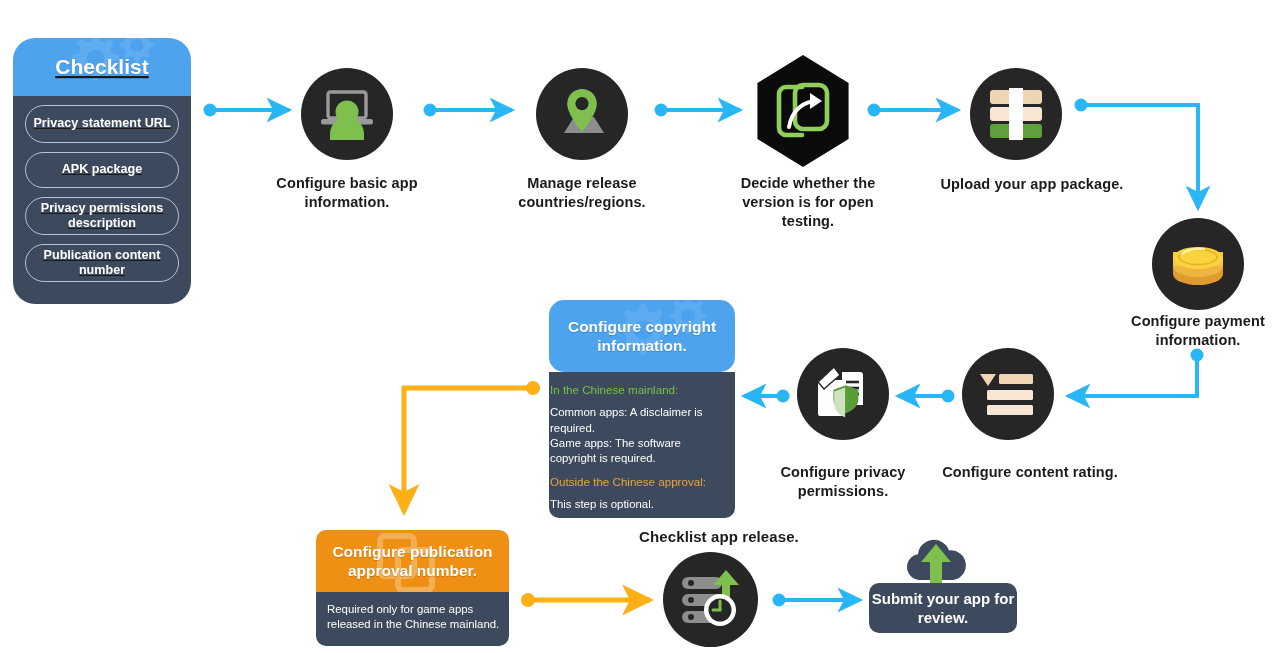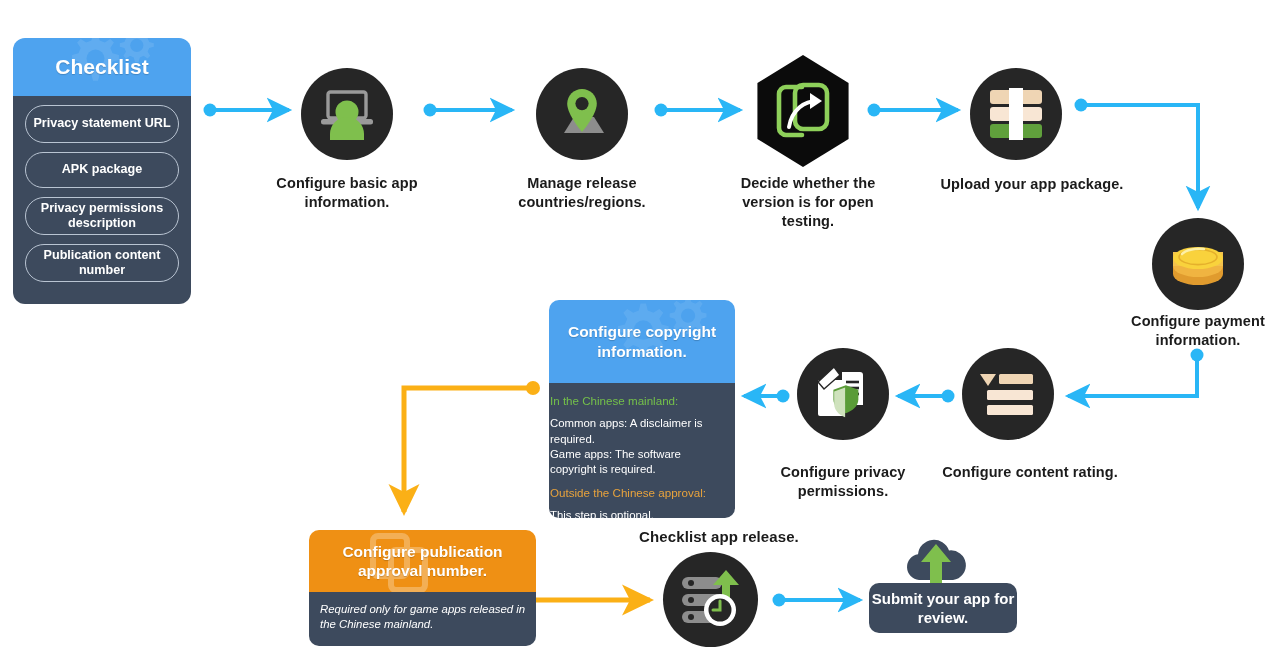--- a/index.html
+++ b/index.html
@@ -55,22 +55,23 @@
     font-weight: bold;
     font-size: 14.5px;
     line-height: 1.32;
     color: #1b1b1b;
     letter-spacing: 0.1px;
   }
 
   
   .card {
     position: absolute;
-    border-radius: 12px;
+    border-radius: 22px;
     overflow: hidden;
+    text-decoration: underline;
   }
   .card-head {
     position: relative;
     display: flex;
     align-items: center;
     justify-content: center;
     overflow: hidden;
   }
   .card-head-title {
     position: relative;
@@ -337,21 +338,21 @@
       <path d="M6 18 L22 3 L28 11 L12 25 Z" fill="#ffffff" stroke="#262626" stroke-width="1.4"></path>
       <path d="M30 28 l16-6 16 6 v12 c0 9-8 15-16 18 -8-3-16-9-16-18 z" transform="translate(-2,4) scale(0.78)" fill="#5a9c38"></path>
       <path d="M31 30 l14-5 0 38 c-8-3-14-9-14-17 z" transform="translate(-2,4) scale(0.78)" fill="#cfe2bd"></path>
     </svg>
   </div>
   <div class="node-label" style="left:768px; top:463px; width:150px;">
     <span>Configure privacy permissions.</span>
   </div>
 
   <div class="info-box" style="left:549px; top:300px; width:186px; height:218px;">
-    <div class="info-head" style="height:83px; background:#4ea3ef;">
+    <div class="info-head" style="height:72px; background:#4ea3ef;border-radius:15px;">
       <svg class="gear-wm" style="left:46px; top:-6px;" width="128" height="84" viewBox="0 0 118 76">
         <g fill="#ffffff" opacity=".30">
           <path d="M42 8 l5 0 1.6 6.4 5.2 2.2 5.5-3.6 3.6 3.6 -3.6 5.5 2.2 5.2 6.4 1.6 0 5 -6.4 1.6 -2.2 5.2 3.6 5.5 -3.6 3.6 -5.5-3.6 -5.2 2.2 -1.6 6.4 -5 0 -1.6-6.4 -5.2-2.2 -5.5 3.6 -3.6-3.6 3.6-5.5 -2.2-5.2 -6.4-1.6 0-5 6.4-1.6 2.2-5.2 -3.6-5.5 3.6-3.6 5.5 3.6 5.2-2.2z"></path>
           <circle cx="44.5" cy="32.5" r="9" fill="#4ea3ef"></circle>
           <path d="M84 2 l3.6 0 1.2 4.6 3.8 1.6 4-2.6 2.6 2.6 -2.6 4 1.6 3.8 4.6 1.2 0 3.6 -4.6 1.2 -1.6 3.8 2.6 4 -2.6 2.6 -4-2.6 -3.8 1.6 -1.2 4.6 -3.6 0 -1.2-4.6 -3.8-1.6 -4 2.6 -2.6-2.6 2.6-4 -1.6-3.8 -4.6-1.2 0-3.6 4.6-1.2 1.6-3.8 -2.6-4 2.6-2.6 4 2.6 3.8-1.6z"></path>
           <circle cx="85.8" cy="19.3" r="6.6" fill="#4ea3ef"></circle>
         </g>
       </svg>
       <div class="info-head-title" style="width:170px;">Configure copyright information.</div>
     </div>
@@ -367,31 +368,31 @@
       </div>
       <div class="ib-head-line t-orange" style="margin-bottom:8px;">
         <span>Outside the Chinese approval:</span>
       </div>
       <div class="ib-line">
         <span>This step is optional.</span>
       </div>
     </div>
   </div>
 
-  <div class="info-box" style="left:309px; top:530px; width:227px; height:116px;">
+  <div class="info-box" style="left:316px; top:530px; width:193px; height:116px;">
     <div class="info-head" style="height:62px; background:#ef9014;">
       <svg class="gear-wm" style="left:56px; top:0px; opacity:.28;" width="76" height="66" viewBox="0 0 76 66">
         <g fill="none" stroke="#ffffff" stroke-width="6">
           <rect x="8" y="6" width="34" height="40" rx="5"></rect>
           <rect x="26" y="20" width="34" height="40" rx="5"></rect>
         </g>
       </svg>
       <div class="info-head-title" style="width:182px;">Configure publication approval number.</div>
     </div>
-    <div class="info-body" style="height:54px; padding:10px 2px 0 11px;font-style:italic;">
+    <div class="info-body" style="height:54px; padding:10px 2px 0 11px;">
       <div class="ib-line">
         <span>Required only for game apps released in the Chinese mainland.</span>
       </div>
     </div>
   </div>
 
   <div class="node-label" style="left:630px; top:527px; width:178px; font-size:15px;">
     <span>Checklist app release.</span>
   </div>
   <div class="node-circle" style="left:663px; top:552px; width:95px; height:95px;">

